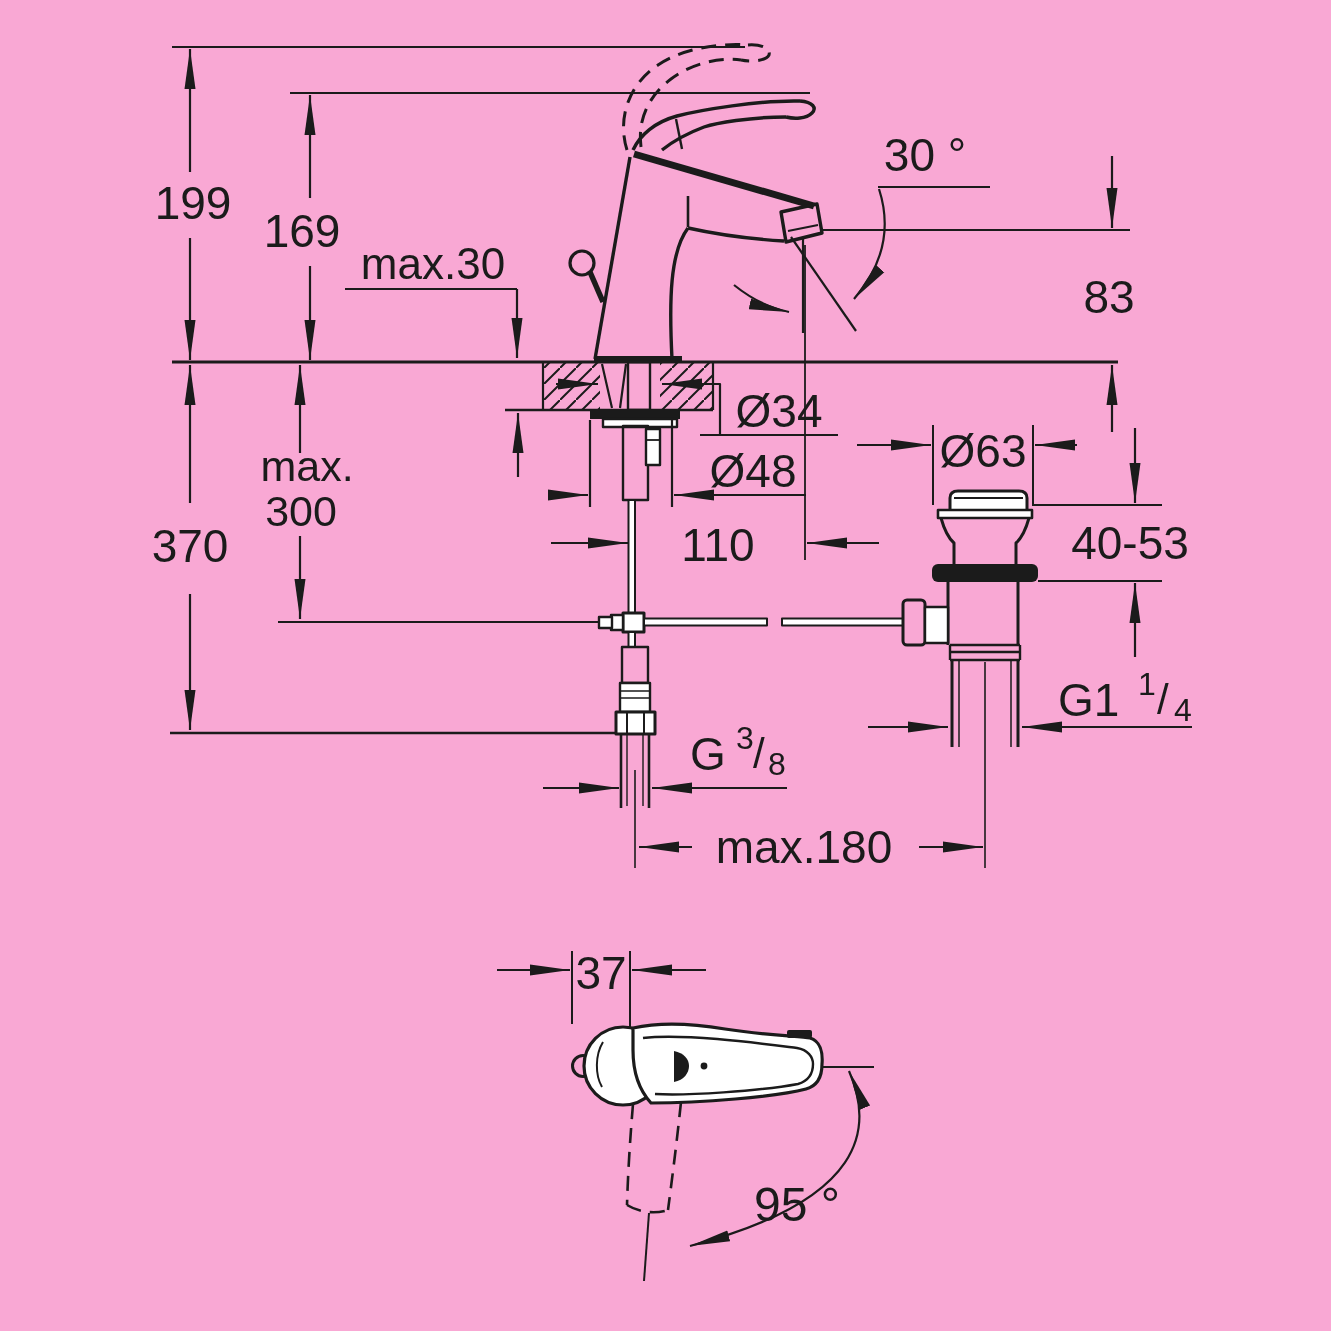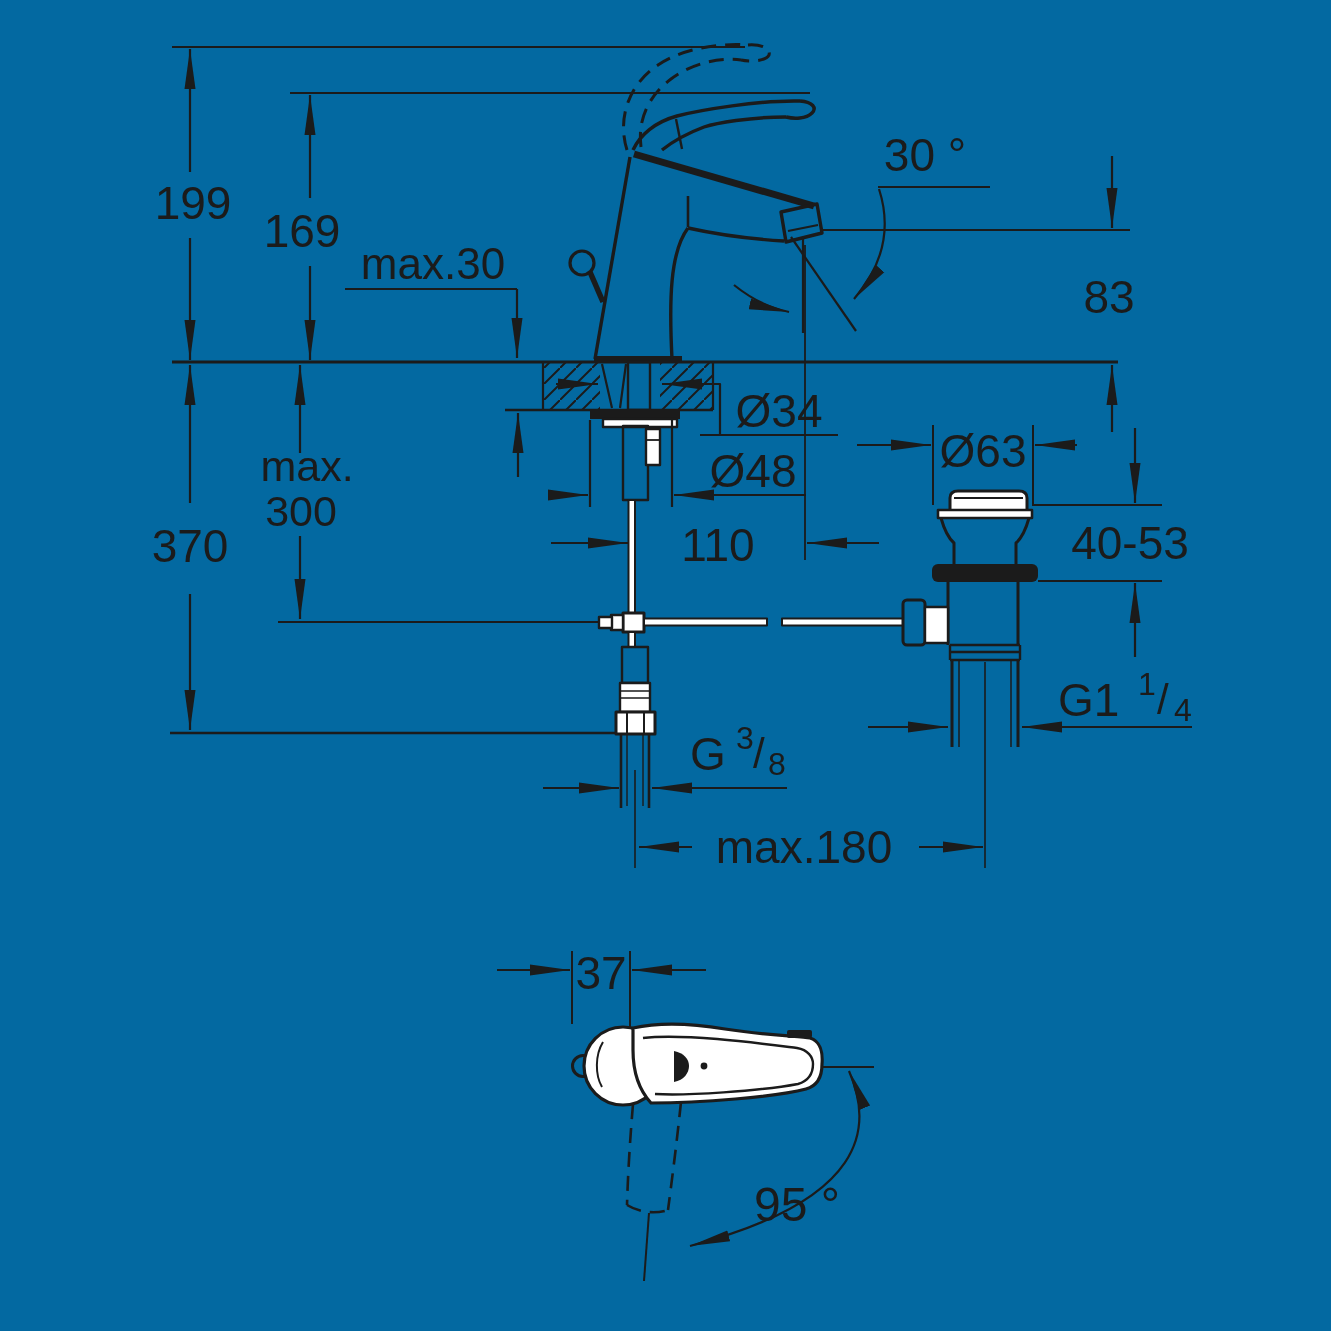--- a/index.html
+++ b/index.html
@@ -1,16 +1,16 @@
 <!DOCTYPE html>
 <html><head>
 <meta charset="utf-8">
 <style>
   html,body{margin:0;padding:0;background:#fff;}
-  .canvas{position:relative;width:1331px;height:1331px;background:#0369a1;overflow:hidden;}
+  .canvas{position:relative;width:1331px;height:1331px;background:#f9a8d4;overflow:hidden;}
   svg{position:absolute;left:0;top:0;}
   .ln{stroke:#1b1b1b;fill:none;stroke-linecap:butt;stroke-linejoin:round;}
   .w14{stroke-width:1.4}.w16{stroke-width:1.6}.w18{stroke-width:1.8}
   .w2{stroke-width:2}.w22{stroke-width:2.2}.w24{stroke-width:2.4}.w26{stroke-width:2.6}
   .w3{stroke-width:3}.w32{stroke-width:3.2}.w34{stroke-width:3.4}.w55{stroke-width:5.5}.w7{stroke-width:7}
   .dash{stroke-dasharray:15 9;}
   .fw{fill:#ffffff;}
   .fb{fill:#1b1b1b;stroke:none;}
   text{fill:#1b1b1b;font-family:"Liberation Sans",sans-serif;stroke:none;}
   .t32{font-size:32px}.t42{font-size:42px}.t43{font-size:43px}.t44{font-size:44px}

